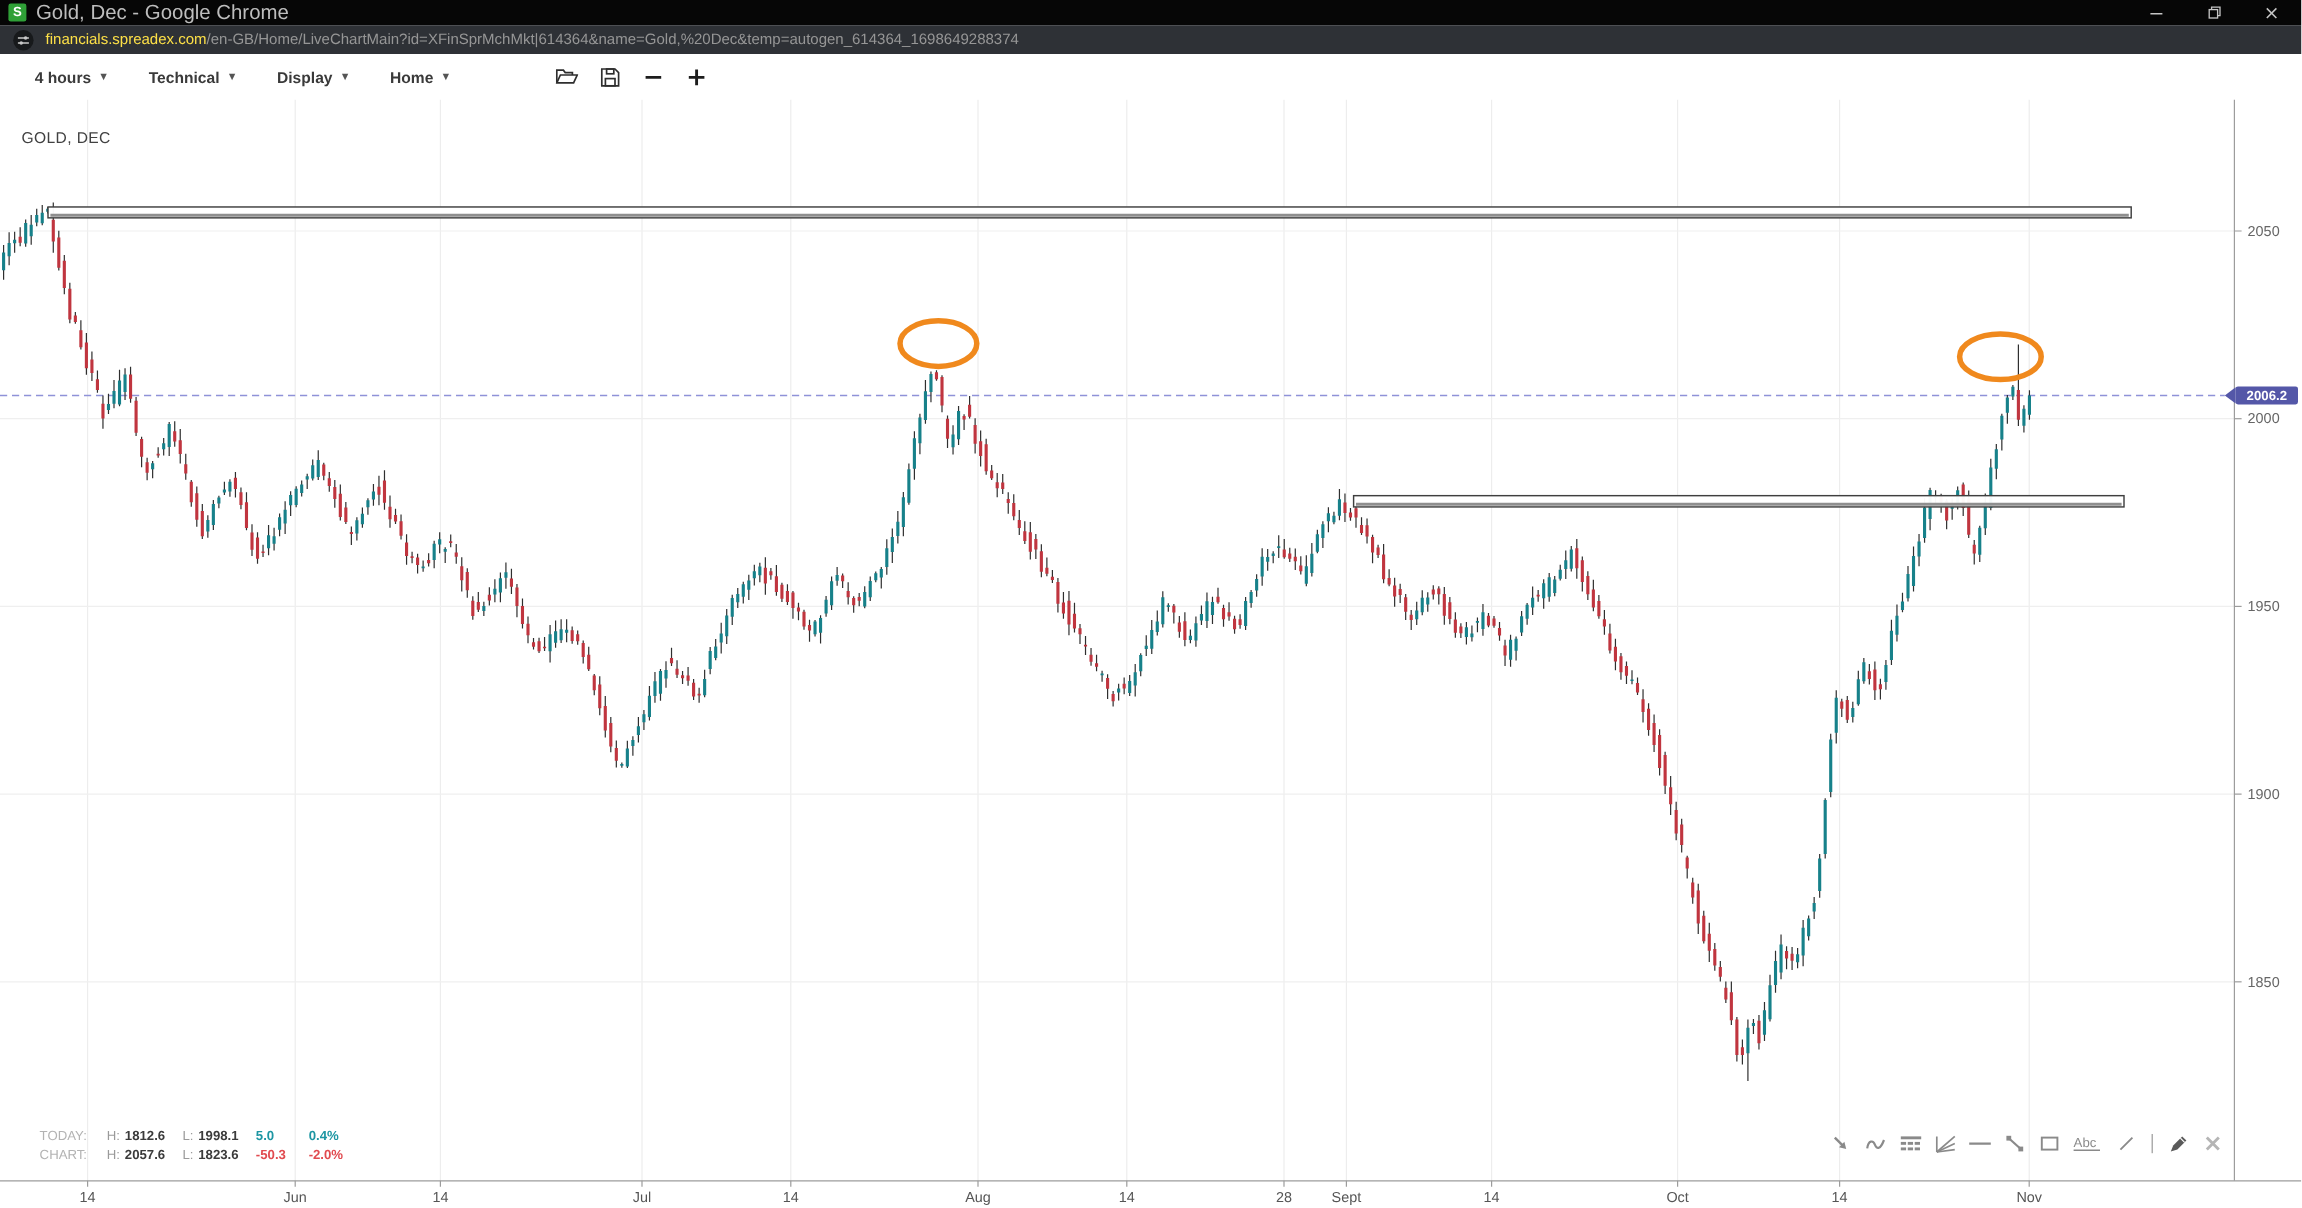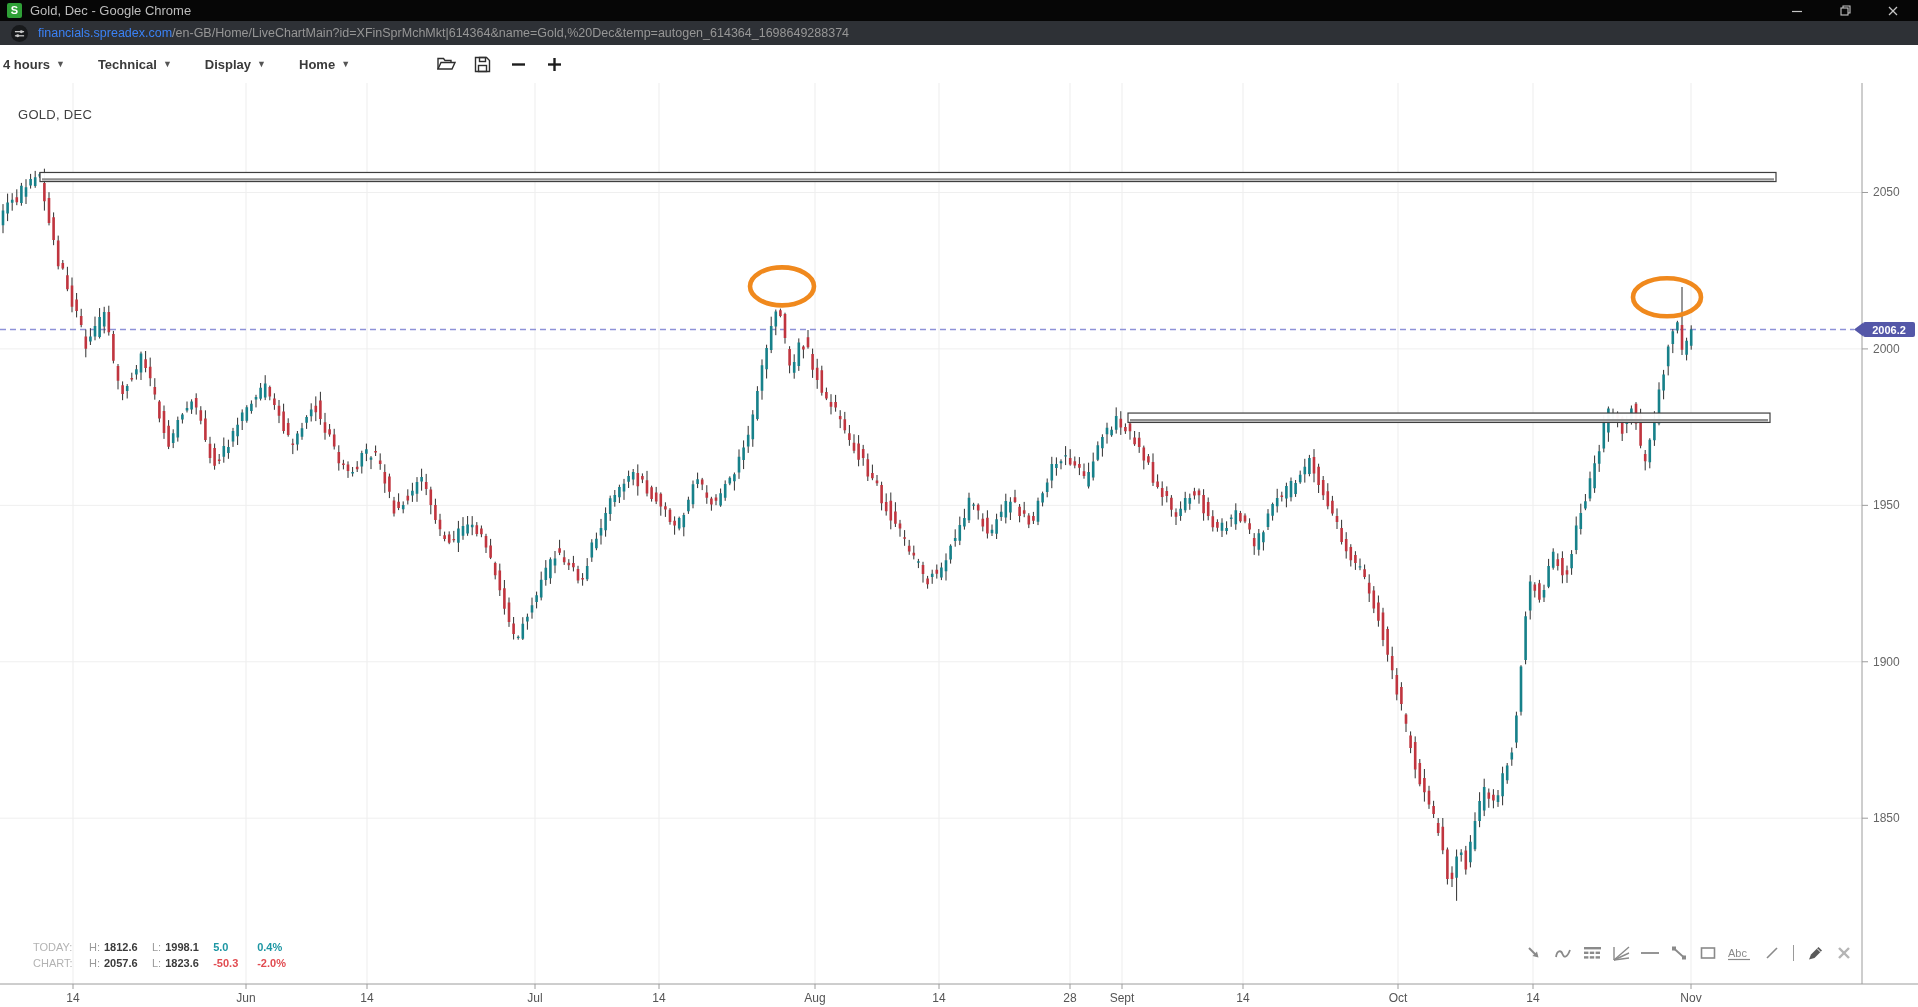--- a/index.html
+++ b/index.html
@@ -2,33 +2,33 @@
 <html><head>
 <meta charset="utf-8">
 <style>
   html,body{margin:0;padding:0;background:#fff;}
   .app{position:relative;width:1918px;height:1007px;overflow:hidden;font-family:"Liberation Sans",sans-serif;background:#fff;}
 
   
   .titlebar{position:absolute;left:0;top:0;width:100%;height:21px;background:#060606;display:flex;align-items:center;justify-content:space-between;}
   .tb-left{display:flex;align-items:center;padding-left:7px;}
   .favicon{width:15px;height:15px;border-radius:2px;background:#2fa037;color:#fff;font-size:11px;font-weight:bold;display:flex;align-items:center;justify-content:center;line-height:1;}
-  .wtitle{margin-left:8px;font-size:13px;color:#bdbdbd;}
+  .wtitle{margin-left:8px;font-size:17px;color:#bdbdbd;}
   .wcontrols{display:flex;align-items:center;gap:34px;padding-right:18px;}
   .wbtn{display:flex;align-items:center;justify-content:center;width:14px;height:14px;}
 
   
   .urlbar{position:absolute;left:0;top:21px;width:100%;height:24px;background:#2e3136;display:flex;align-items:center;padding-left:11px;box-sizing:border-box;}
   .siteicon{width:17px;height:17px;border-radius:50%;background:#17191b;display:flex;align-items:center;justify-content:center;margin-right:10px;}
   .url{font-size:12.5px;white-space:nowrap;}
-  .url .domain{color:#3b82f6;}
+  .url .domain{color:#fde047;}
   .url .path{color:#969696;}
 
   
-  .toolbar{position:absolute;left:0;top:45px;width:100%;height:38px;background:#fff;display:flex;align-items:center;padding-left:3px;box-sizing:border-box;}
+  .toolbar{position:absolute;left:0;top:45px;width:100%;height:38px;background:#fff;display:flex;align-items:center;padding-left:29px;box-sizing:border-box;}
   .dd{display:flex;align-items:center;margin-right:33px;cursor:pointer;}
   .dd .lbl{font-size:13px;font-weight:600;color:#3a3a3a;}
   .caret{font-size:9px;color:#555;margin-left:6px;}
   .tico{display:flex;align-items:center;justify-content:center;width:22px;height:22px;margin-right:14px;cursor:pointer;}
   .tico.first{margin-left:52px;}
 
   
   .chart{position:absolute;left:0;top:83px;width:1918px;height:924px;background:#fff;}
   #chart-svg{position:absolute;left:0;top:0;}
   .instrument{position:absolute;left:18px;top:24px;font-size:13px;font-weight:normal;color:#414141;letter-spacing:.3px;}
@@ -272,21 +272,21 @@
             <line x1="4" y1="4.5" x2="14" y2="13.5" stroke="#8a8a8a" stroke-width="1.8"></line>
             <rect x="2" y="2.5" width="4" height="4" fill="#8a8a8a"></rect>
             <rect x="12" y="11.5" width="4" height="4" fill="#8a8a8a"></rect>
           </svg>
       </span>
       <span class="dtool">
         <svg width="18" height="18" viewBox="0 0 18 18" fill="none" stroke="#8a8a8a" stroke-width="1.6">
             <rect x="2.5" y="4" width="13" height="10"></rect>
           </svg>
       </span>
-      <span class="dtool" style="width:26px;align-items:flex-end;">
+      <span class="dtool" style="width:26px;">
         <svg width="26" height="18" viewBox="0 0 26 18">
             <text x="1" y="12" font-size="11" fill="#8a8a8a" font-family="Liberation Sans, sans-serif">Abc</text>
             <line x1="1" y1="14.5" x2="23" y2="14.5" stroke="#8a8a8a" stroke-width="1.2"></line>
           </svg>
       </span>
       <span class="dtool">
         <svg width="18" height="18" viewBox="0 0 18 18" stroke="#8a8a8a" stroke-width="1.6">
             <line x1="4" y1="14" x2="14" y2="4"></line>
           </svg>
       </span>

